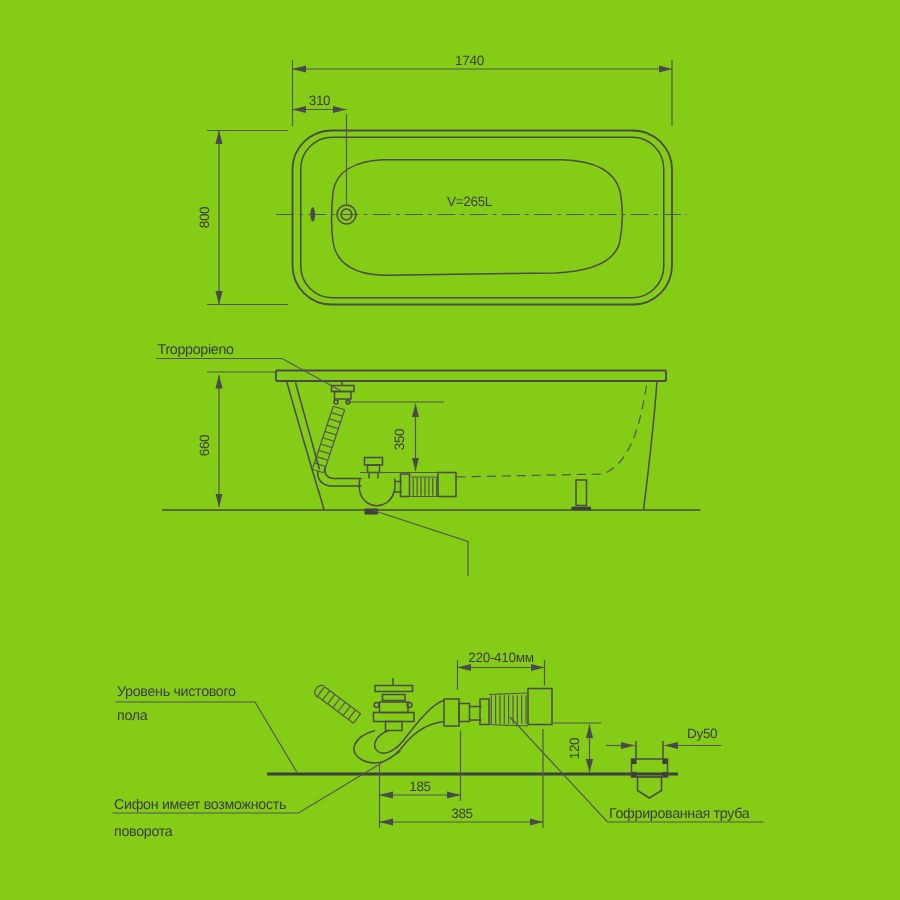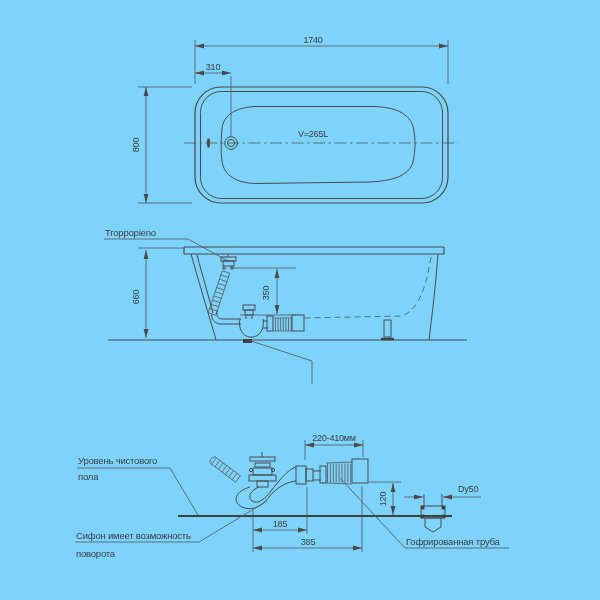--- a/index.html
+++ b/index.html
@@ -1,16 +1,16 @@
 <!DOCTYPE html>
 <html><head>
 <meta charset="utf-8">
 <style>
   html,body{margin:0;padding:0;background:#fff;}
-  .page{width:600px;height:600px;background:#7dd3fc;position:relative;overflow:hidden;}
+  .page{width:600px;height:600px;background:#84cc16;position:relative;overflow:hidden;}
   svg{display:block;}
   text{font-family:"Liberation Sans","DejaVu Sans",sans-serif;fill:#3d3d3d;letter-spacing:-0.2px;}
   .dim{font-size:9px;}
   .lbl{font-size:9.5px;}
   .thin{stroke:#555;stroke-width:0.8;fill:none;}
   .med{stroke:#4a4a4a;stroke-width:1;fill:none;}
   .main{stroke:#4a4a4a;stroke-width:1.2;fill:none;}
   .floor{stroke:#3f3f3f;stroke-width:2;fill:none;}
 </style>
 </head>

